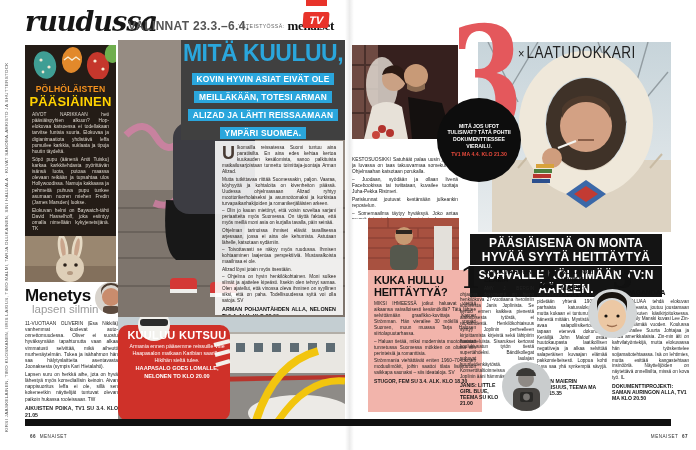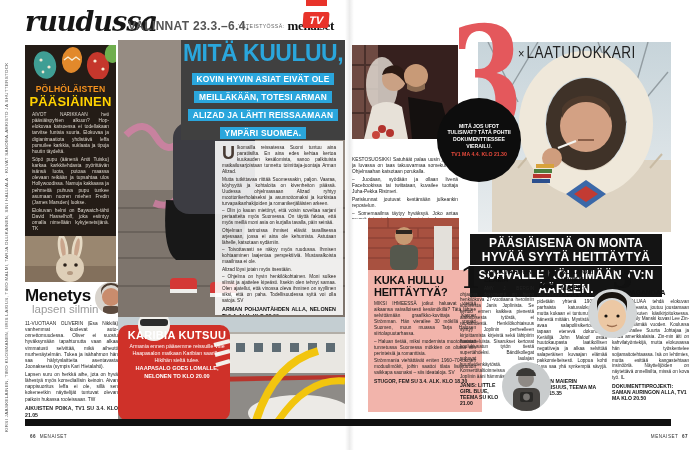--- a/index.html
+++ b/index.html
@@ -260,21 +260,21 @@
         </g>
       <circle cx="36" cy="8" r="16" fill="#f2f1ed"></circle>
       <rect x="22" y="2" width="28" height="7" rx="3" fill="#2c2c2c"></rect>
       <ellipse cx="182" cy="96" rx="52" ry="18" fill="#eceae6"></ellipse>
       <path d="M138 104 q18 -58 62 -70" stroke="#f2c50e" stroke-width="8" fill="none"></path>
       <path d="M160 104 q30 -44 67 -40" stroke="#f2c50e" stroke-width="7" fill="none"></path>
     </svg>
   </div>
 
   <div class="abs karibia">
-    <div class="kar-title">KARIBIA KUTSUU</div>
+    <div class="kar-title">KUULUU KUTSUU</div>
     <div class="kar-body">Armania ennen pääsemme reissuille Ville Haapasalon matkaan Karibian saarille. Hikihän sieltä tulee.</div>
     <div class="kar-credit">HAAPASALO GOES LOMALLE, NELONEN TO KLO 20.00</div>
   </div>
 
   <div class="ph wedph">
     <svg viewBox="0 0 106 94" preserveAspectRatio="none">
       <rect width="106" height="94" fill="#36201e"></rect>
       <rect width="26" height="94" fill="#6e4a42"></rect>
       <g stroke="#49302b" stroke-width="2">
           <line x1="0" y1="20" x2="26" y2="20"></line>

